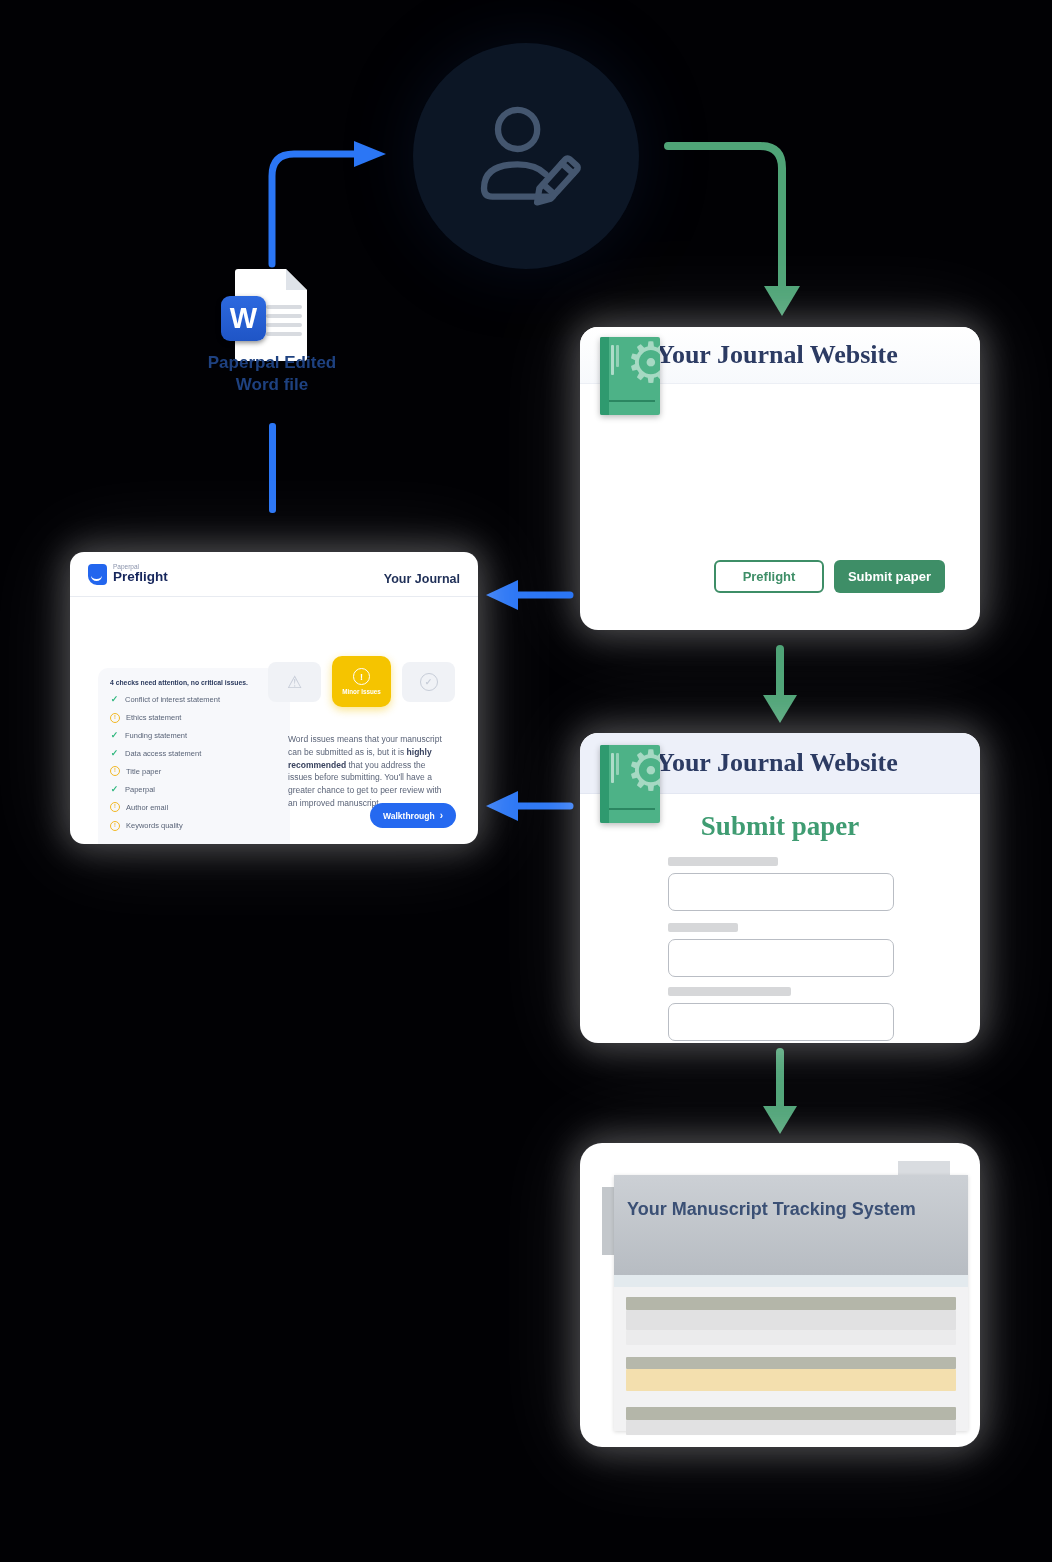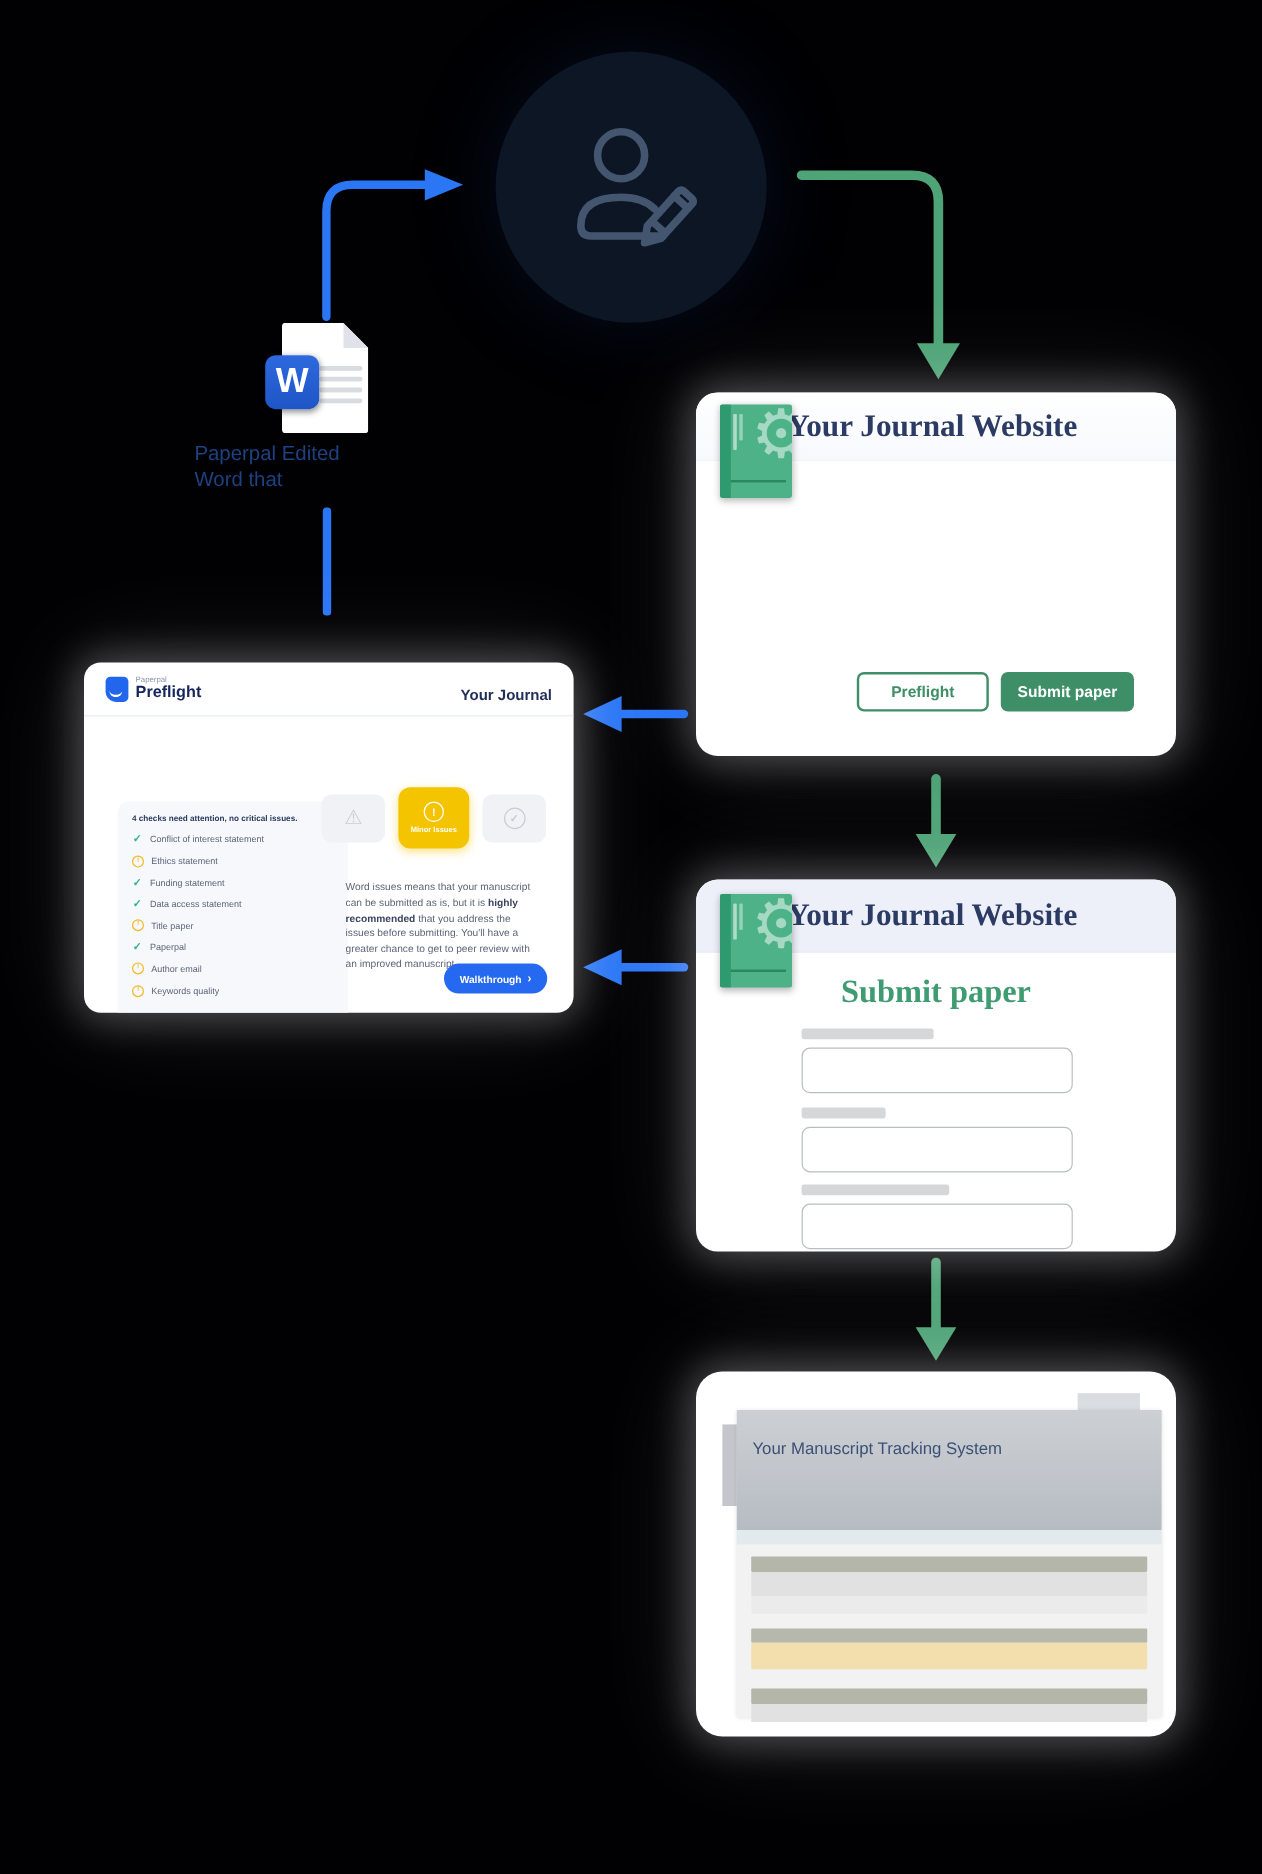--- a/index.html
+++ b/index.html
@@ -32,22 +32,22 @@
 
   
   .word-page{left:235px;top:269px;width:72px;height:92px;background:#ffffff;border-radius:3px;
     clip-path:polygon(0 0,calc(100% - 21px) 0,100% 21px,100% 100%,0 100%);}
   .word-fold{position:absolute;top:0;right:0;width:21px;height:21px;background:#dfe3e9;
     clip-path:polygon(0 0,100% 100%,0 100%);}
   .word-line{position:absolute;left:31px;width:36px;height:4px;background:#d8dbe0;border-radius:2px;}
   .word-badge{left:221px;top:296px;width:45px;height:45px;border-radius:9px;
     background:linear-gradient(180deg,#2d69df,#1f55c6);display:flex;align-items:center;justify-content:center;
     color:#fff;font-weight:bold;font-size:29px;box-shadow:0 2px 5px rgba(0,0,0,.45);}
-  .word-label{left:162px;top:367px;width:220px;text-align:left;color:#1e4180;
-    font-size:17px;font-weight:normal;line-height:1.3;}
+  .word-label{left:162px;top:352px;width:220px;text-align:center;color:#1e4180;
+    font-size:17px;font-weight:bold;line-height:1.3;}
 
   
   .card{background:#fff;box-shadow:0 0 34px 5px rgba(255,255,255,.28),0 0 90px 8px rgba(255,255,255,.10);}
 
   
   .cover{position:absolute;width:60px;height:78px;background:#4db287;border-radius:2px;
     overflow:hidden;box-shadow:0 2px 6px rgba(0,0,0,.28);z-index:3;}
   .cover-spine{position:absolute;left:0;top:0;width:9px;height:100%;background:#2f9a6f;}
   .cover-spine::before{content:"";position:absolute;left:11px;top:8px;width:3px;height:30px;
     background:rgba(255,255,255,.55);border-radius:1px;}
@@ -119,21 +119,21 @@
     display:flex;align-items:center;gap:5px;cursor:pointer;}
   .pf-walkthrough .chev{font-size:10px;line-height:1;}
 
   
   .ts{left:580px;top:1143px;width:400px;height:304px;border-radius:22px;}
   .ts-tab-top{position:absolute;left:318px;top:18px;width:52px;height:18px;background:#d9dce0;}
   .ts-left-tab{position:absolute;left:22px;top:44px;width:14px;height:68px;background:#c3c7cb;}
   .ts-panel{position:absolute;left:34px;top:32px;width:354px;height:256px;background:#f2f2f3;
     box-shadow:0 1px 4px rgba(0,0,0,.15);}
   .ts-panel-header{height:100px;background:linear-gradient(180deg,#ccd0d5,#b7bcc2);}
-  .ts-title{padding:24px 0 0 13px;font-size:14px;font-weight:normal;color:#3b5075;}
+  .ts-title{padding:24px 0 0 13px;font-size:18px;font-weight:bold;color:#3b5075;}
   .ts-strip{height:12px;background:#e3eaee;}
   .ts-rows{padding:10px 12px 0 12px;}
   .ts-row{border-radius:1px;}
   .r-bar{height:13px;background:#b4b6a9;}
   .r-light{height:20px;background:#e1e1e2;}
   .r-lighter{height:15px;background:#ebebec;}
   .r-gap{height:12px;}
   .r-gap-lg{height:16px;}
   .r-bar2{height:12px;background:#b6b8ab;}
   .r-yellow{height:22px;background:#f3dfae;}
@@ -173,21 +173,21 @@
     <div class="word-line" style="top:36px;"></div>
     <div class="word-line" style="top:45px;"></div>
     <div class="word-line" style="top:54px;"></div>
     <div class="word-line" style="top:63px;"></div>
   </div>
   <div class="abs word-badge">
     <span>W</span>
   </div>
   <div class="abs word-label">
     <div>Paperpal Edited</div>
-    <div>Word that</div>
+    <div>Word file</div>
   </div>
 
   <div class="abs vline"></div>
 
   <div class="abs card jc1">
     <div class="jc-header"></div>
     <div class="cover" style="left:20px;top:10px;">
       <div class="cover-spine"></div>
       <span class="cover-gear">⚙</span>
       <div class="cover-rule"></div>

